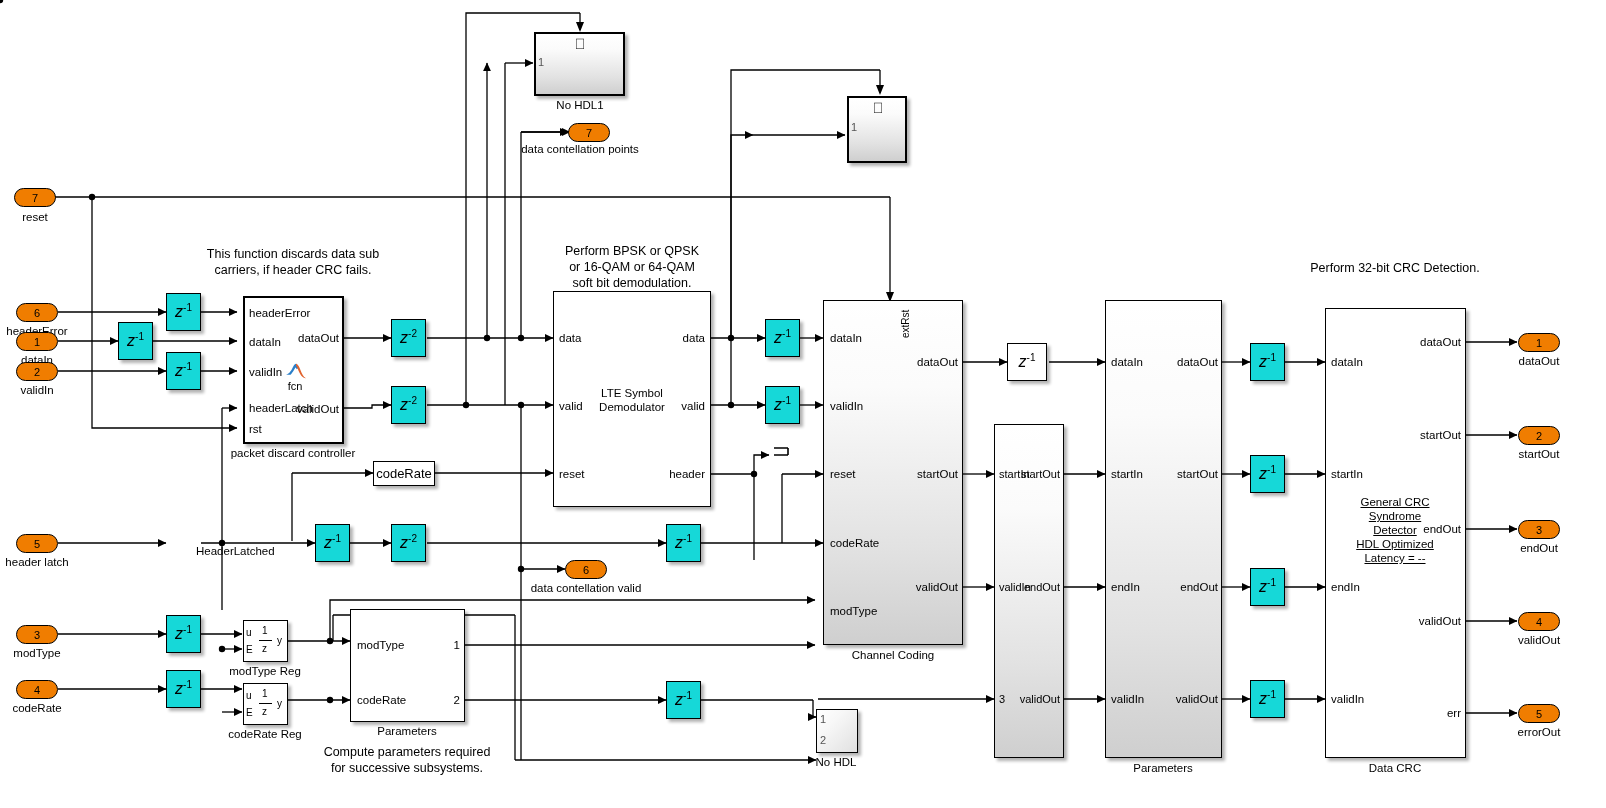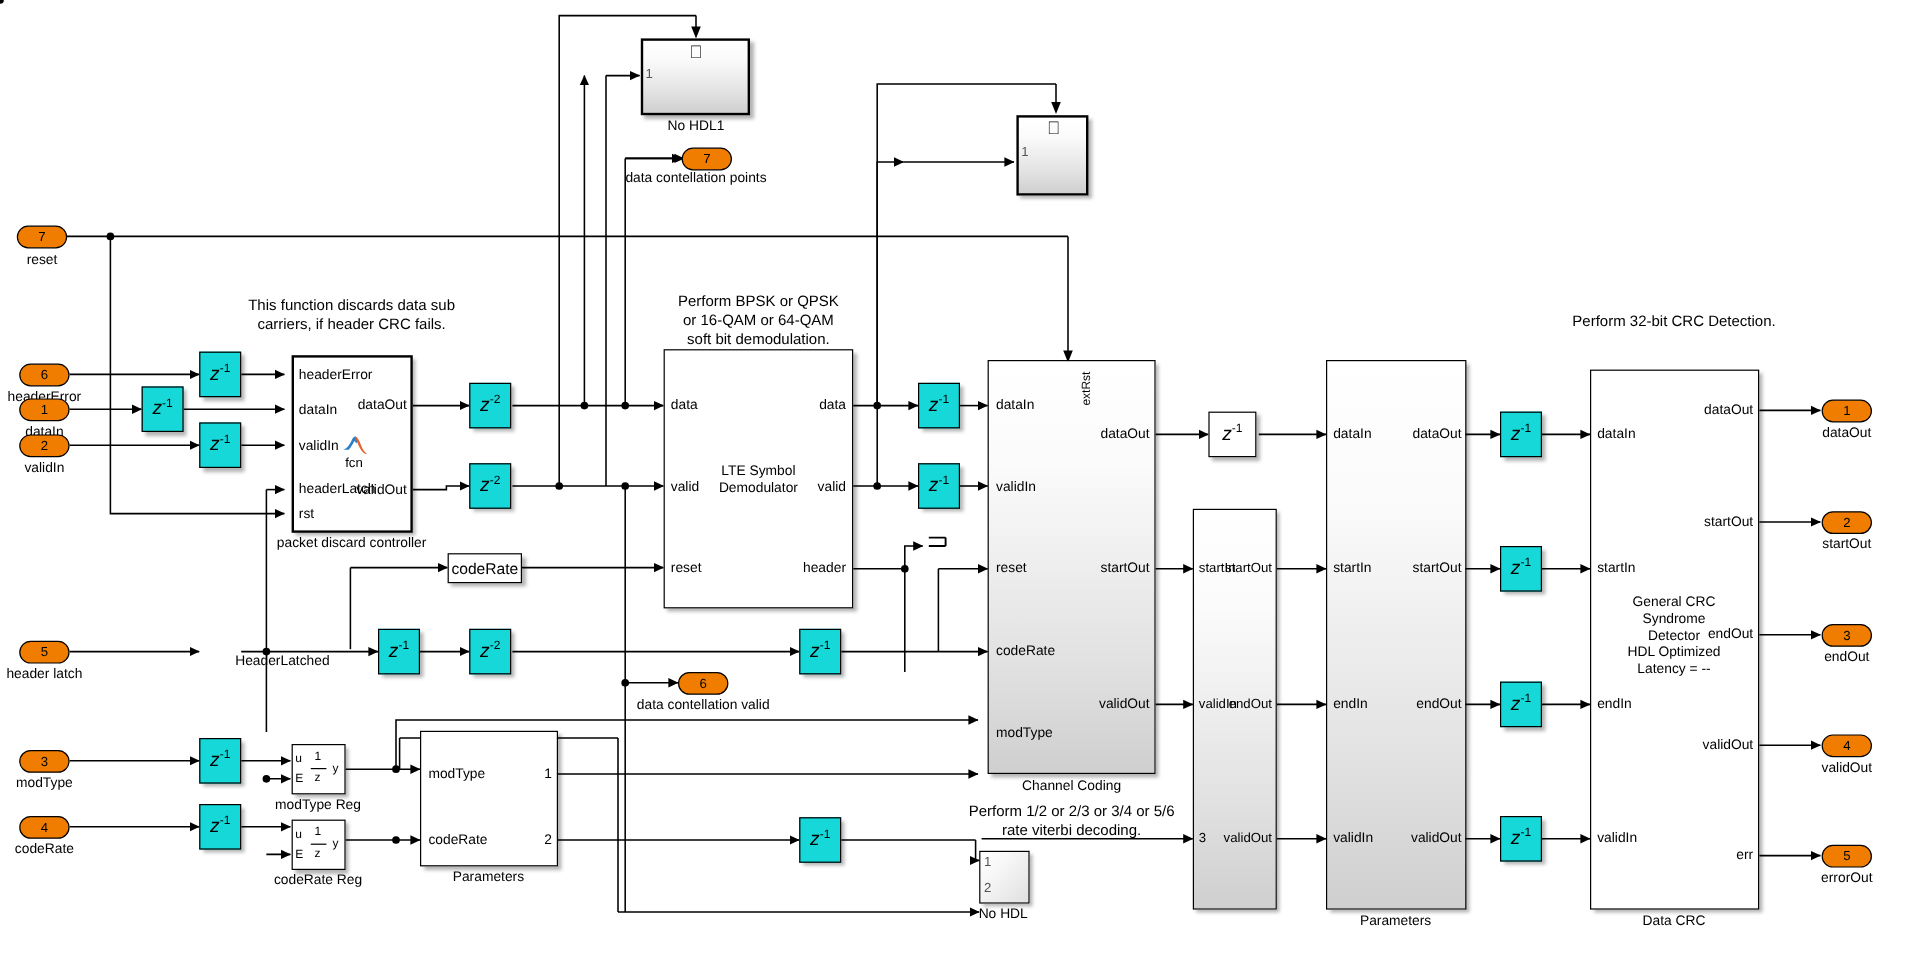--- a/index.html
+++ b/index.html
@@ -451,39 +451,39 @@
   <div class="lbl" style="left:262px; top:705px; font-size:10px;">z</div>
   <div class="lbl" style="left:277px; top:697px; font-size:10px;">y</div>
   <div class="blktitle" style="left:265px; top:727px;">codeRate Reg</div>
 
   <div class="blk" style="left:350px; top:609px; width:115px; height:113px;"></div>
   <div class="lbl mid" style="left:357px; top:645px;">modType</div>
   <div class="lbl mid" style="left:357px; top:700px;">codeRate</div>
   <div class="lbl rm" style="left:460px; top:645px;">1</div>
   <div class="lbl rm" style="left:460px; top:700px;">2</div>
   <div class="blktitle" style="left:407px; top:724px;">Parameters</div>
+  <div class="note" style="left:407px; top:744px;">Compute parameters required
+for successive subsystems.</div>
 
   <div class="blk blk-gradl" style="left:816px; top:709px; width:42px; height:44px;"></div>
   <div class="numin" style="left:820px; top:713px;">1</div>
   <div class="numin" style="left:820px; top:734px;">2</div>
   <div class="blktitle" style="left:836px; top:755px;">No HDL</div>
 
   <div class="blk blk-gradv" style="left:823px; top:300px; width:140px; height:345px;"></div>
   <div class="vert" style="left:900px; top:338px;">extRst</div>
   <div class="lbl mid" style="left:830px; top:338px;">dataIn</div>
   <div class="lbl mid" style="left:830px; top:406px;">validIn</div>
   <div class="lbl mid" style="left:830px; top:474px;">reset</div>
   <div class="lbl mid" style="left:830px; top:543px;">codeRate</div>
   <div class="lbl mid" style="left:830px; top:611px;">modType</div>
   <div class="lbl rm" style="left:958px; top:362px;">dataOut</div>
   <div class="lbl rm" style="left:958px; top:474px;">startOut</div>
   <div class="lbl rm" style="left:958px; top:587px;">validOut</div>
   <div class="blktitle" style="left:893px; top:648px;">Channel Coding</div>
-  <div class="note" style="left:893px; top:668px;">Perform 1/2 or 2/3 or 3/4 or 5/6
-rate viterbi decoding.</div>
 
   <div class="blk blk-gradv" style="left:994px; top:424px; width:70px; height:334px;"></div>
   <div class="lbl mid" style="left:999px; top:474px; font-size:11px;">startIn</div>
   <div class="lbl mid" style="left:999px; top:587px; font-size:11px;">validIn</div>
   <div class="lbl mid" style="left:999px; top:699px; font-size:11px;">3</div>
   <div class="lbl rm" style="left:1060px; top:474px; font-size:11px;">startOut</div>
   <div class="lbl rm" style="left:1060px; top:587px; font-size:11px;">endOut</div>
   <div class="lbl rm" style="left:1060px; top:699px; font-size:11px;">validOut</div>
 
   <div class="blk blk-gradv" style="left:1105px; top:300px; width:117px; height:458px;"></div>
@@ -500,21 +500,21 @@
   <div class="blk" style="left:1325px; top:308px; width:141px; height:450px;"></div>
   <div class="lbl mid" style="left:1331px; top:362px;">dataIn</div>
   <div class="lbl mid" style="left:1331px; top:474px;">startIn</div>
   <div class="lbl mid" style="left:1331px; top:587px;">endIn</div>
   <div class="lbl mid" style="left:1331px; top:699px;">validIn</div>
   <div class="lbl rm" style="left:1461px; top:342px;">dataOut</div>
   <div class="lbl rm" style="left:1461px; top:435px;">startOut</div>
   <div class="lbl rm" style="left:1461px; top:529px;">endOut</div>
   <div class="lbl rm" style="left:1461px; top:621px;">validOut</div>
   <div class="lbl rm" style="left:1461px; top:713px;">err</div>
-  <div class="blktitle" style="left: 1395px; top: 495px;">General CRC
+  <div class="blktitle" style="left: 1395px; top: 495px; text-decoration: underline;">General CRC
 Syndrome
 Detector
 HDL Optimized
 Latency = --</div>
   <div class="blktitle" style="left:1395px; top:761px;">Data CRC</div>
   <div class="note" style="left:1395px; top:260px;">Perform 32-bit CRC Detection.</div>
 
 </div>
 
 </body></html>

